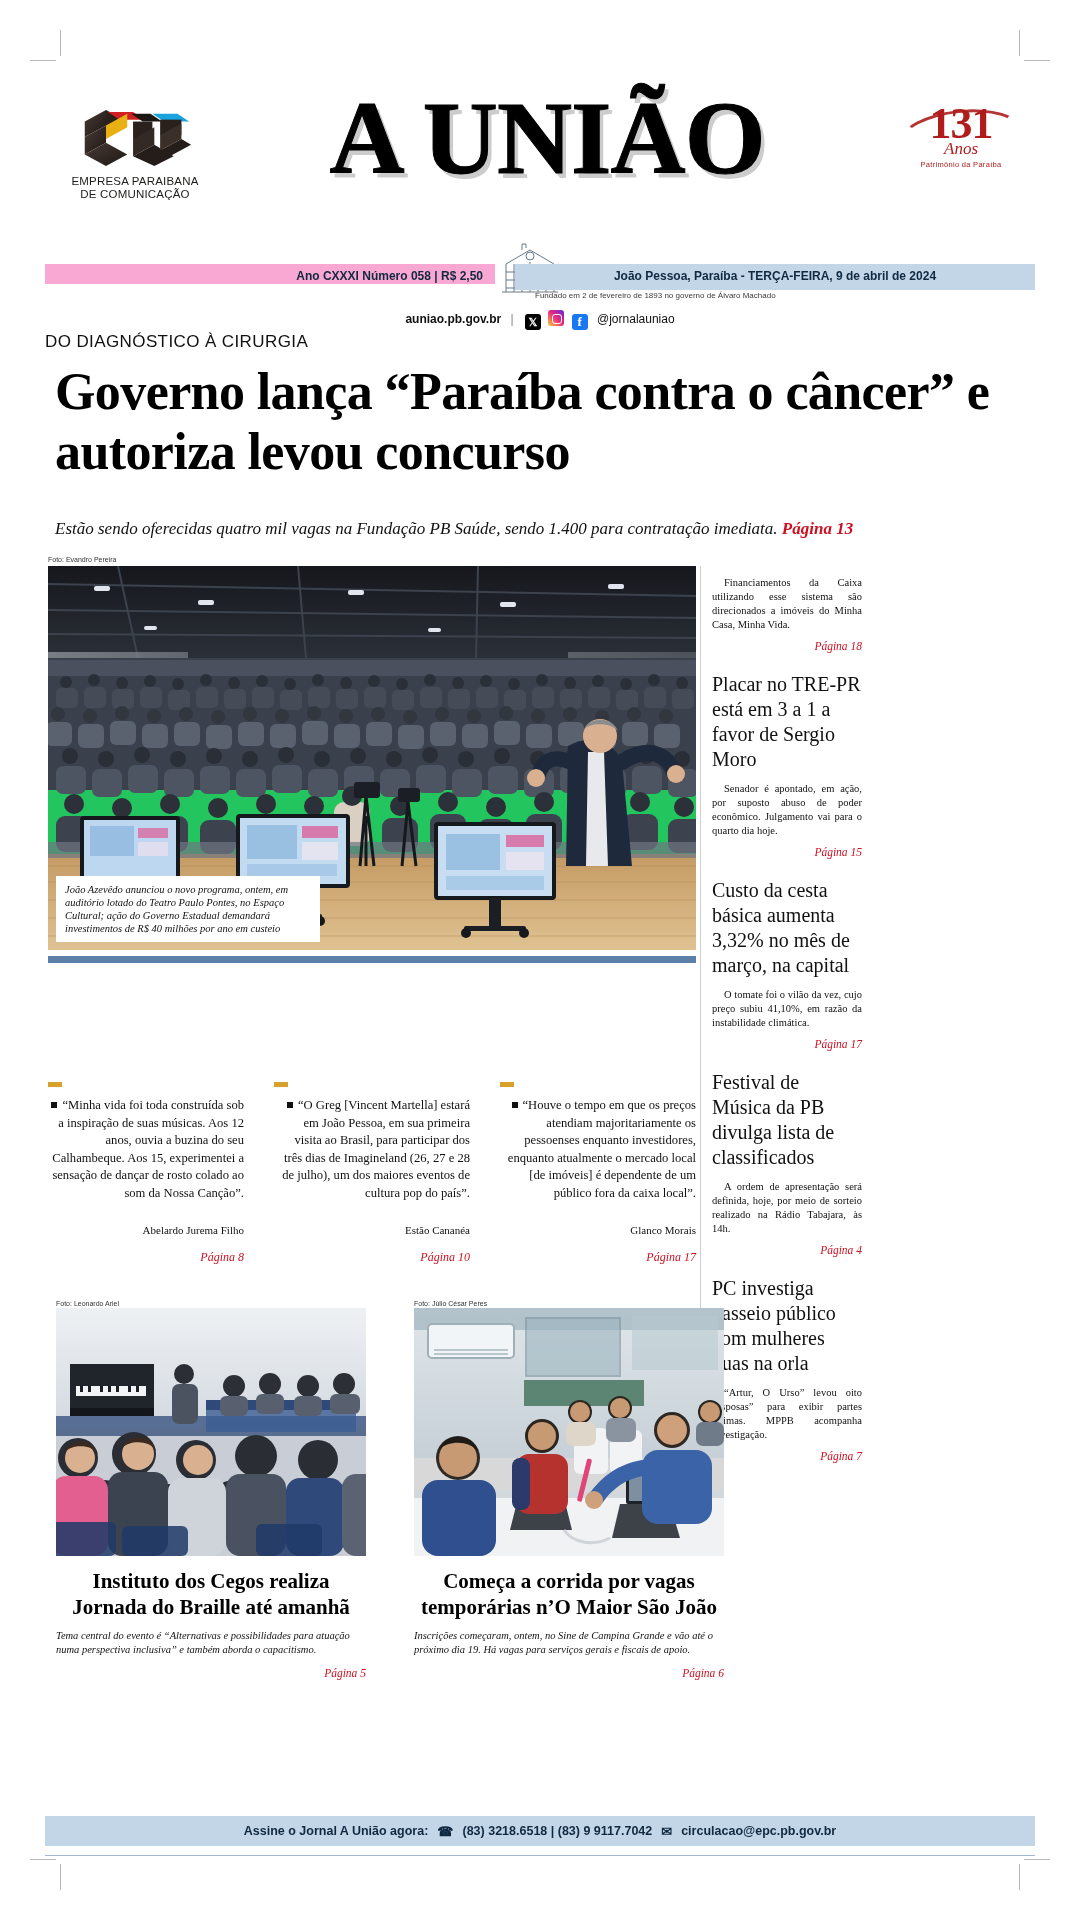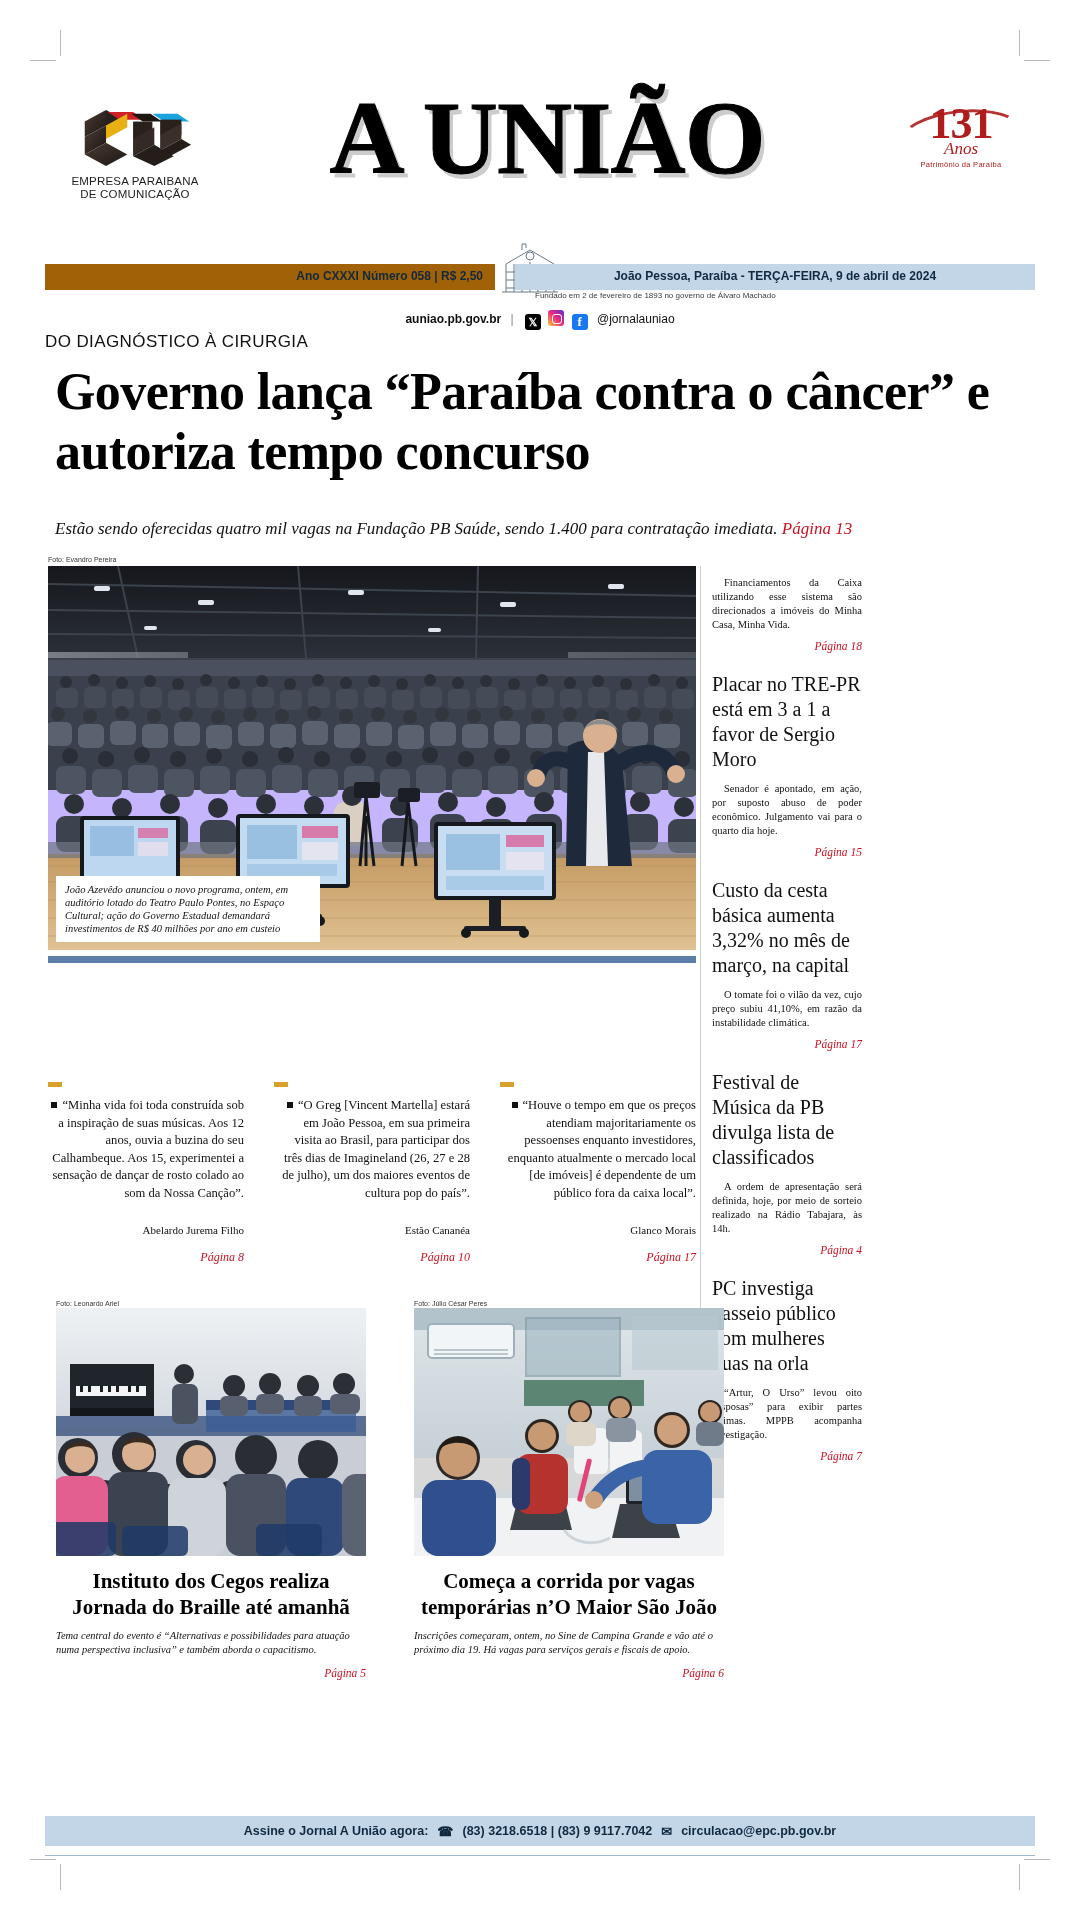--- a/index.html
+++ b/index.html
@@ -75,21 +75,21 @@
     border-bottom:0;
     transform:rotate(-6deg);
     opacity:.9;
   }
 
   
   .infobar{
     position:absolute;left:45px;right:45px;top:264px;height:26px;
   }
   .infobar .left{
-    position:absolute;left:0;width:450px;height:26px;background:#a16207;
+    position:absolute;left:0;width:450px;height:20px;background:#f9a8d4;
   }
   .infobar .left span{
     position:absolute;right:12px;top:5px;
     font-family:"Liberation Sans",sans-serif;
     font-weight:700;font-size:12px;color:#11293f;white-space:nowrap;
   }
   .infobar .right{
     position:absolute;right:0;width:520px;height:26px;background:#c2d6e8;
   }
   .infobar .right .dt{
@@ -130,33 +130,33 @@
     position:absolute;left:55px;right:45px;top:362px;
     font-family:"Liberation Serif",serif;
     font-weight:700;font-size:52px;line-height:60px;letter-spacing:-.6px;
     color:#000;
   }
   .subhead{
     position:absolute;left:55px;right:45px;top:518px;
     font-family:"Liberation Serif",serif;font-style:italic;
     font-size:17px;line-height:22px;color:#111;
   }
-  .subhead .pg{color:#cc1122;font-style:italic;font-weight:400;}
+  .subhead .pg{color:#cc1122;font-style:italic;font-weight:700;}
 
   
   .photo-credit{
     font-family:"Liberation Sans",sans-serif;font-size:7px;color:#333;
     margin-bottom:1px;
   }
   .mainphoto{
     position:absolute;left:48px;top:566px;width:648px;height:384px;
   }
   .ph{
     position:relative;width:100%;height:100%;overflow:hidden;
-    background:#c4b5fd;
+    background:#22c55e;
   }
   .auditorium{position:absolute;inset:0;}
   .cap-box{
     position:absolute;left:8px;bottom:8px;width:246px;
     background:#fff;padding:7px 9px;
     font-family:"Liberation Serif",serif;font-style:italic;
     font-size:10.5px;line-height:13px;color:#111;
   }
   .bluebar{
     position:absolute;left:48px;top:956px;width:648px;height:7px;background:#5b7fa6;
@@ -326,21 +326,21 @@
   <div class="socialline">
     <span>auniao.pb.gov.br</span>
     <span class="sep">|</span>
     <span class="ic ic-x">𝕏</span>
     <span class="ic ic-ig"></span>
     <span class="ic ic-fb">f</span>
     <span class="handle">@jornalauniao</span>
   </div>
 
   <div class="kicker">DO DIAGNÓSTICO À CIRURGIA</div>
-  <div class="headline">Governo lança “Paraíba contra o câncer” e autoriza tempo concurso</div>
+  <div class="headline">Governo lança “Paraíba contra o câncer” e autoriza levou concurso</div>
   <div class="subhead">
     <span>Estão sendo oferecidas quatro mil vagas na Fundação PB Saúde, sendo 1.400 para contratação imediata.</span>
     <span class="pg">Página 13</span>
   </div>
 
   <div style="position:absolute;left:48px;top:556px;" class="photo-credit">Foto: Evandro Pereira</div>
 
   <div class="mainphoto">
     <div class="ph">
       <div class="auditorium">

